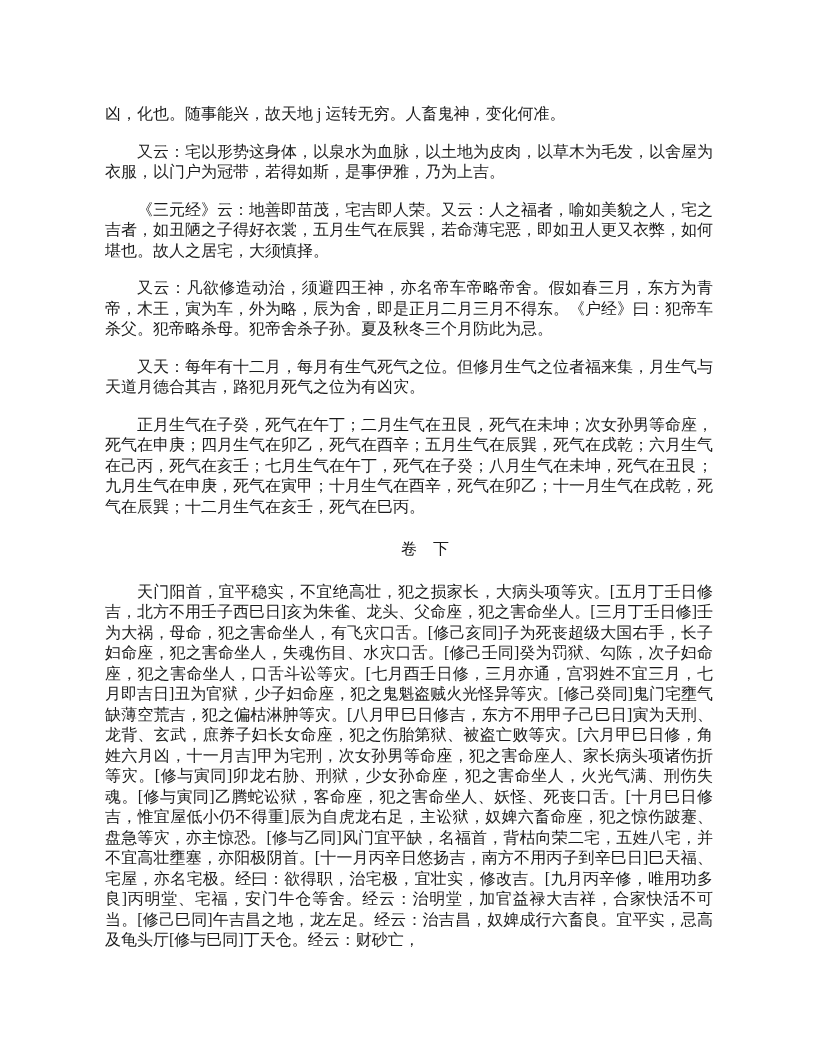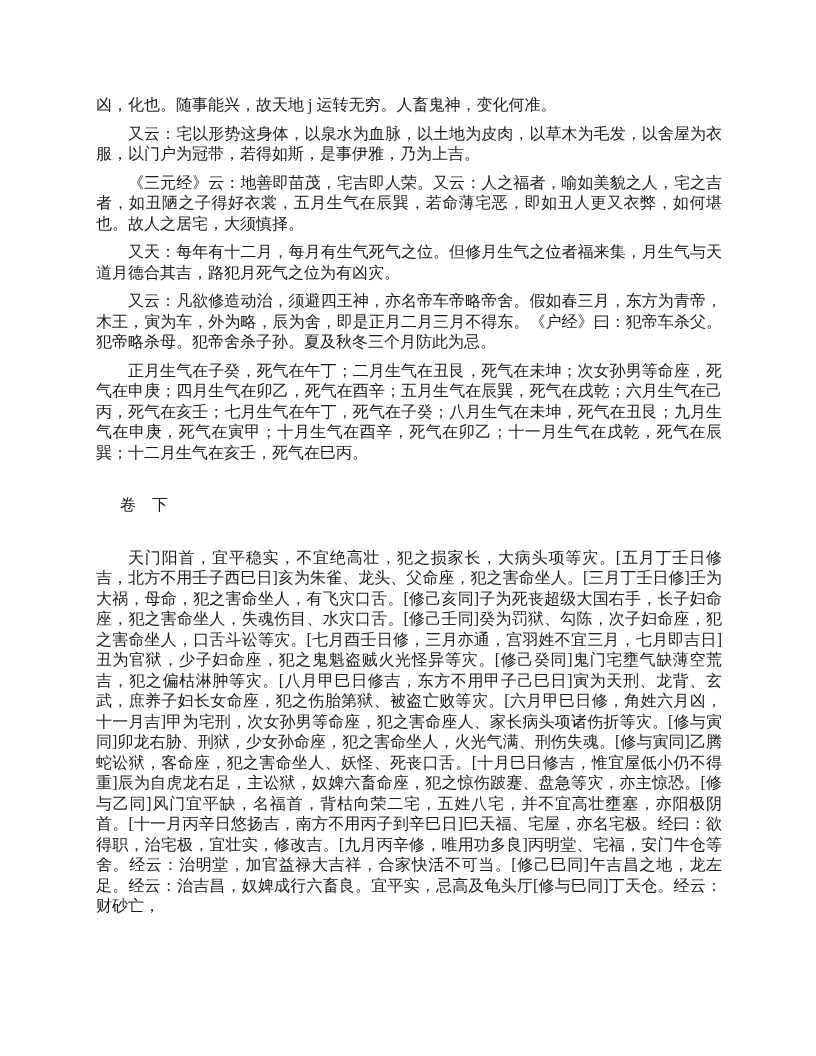--- a/index.html
+++ b/index.html
@@ -21,42 +21,42 @@
     width: 642px;
     font-family: "Liberation Serif", "DejaVu Serif", serif;
     font-size: 16px;
     line-height: 20.5px;
     color: #1b1b1b;
     text-align: justify;
     text-justify: inter-character;
     word-break: break-all;
   }
   .doc p {
-    margin: 8px;
+    margin: 17px;
     text-indent: 2em;
   }
   .doc p.noindent {
     text-indent: 0;
   }
   .doc .heading {
-    margin: 32px 0;
+    margin: 22px 0;
     text-indent: 2em;
-    text-align: left;
+    text-align: center;
   }
   .doc .gap-before {
     margin-top: 20.5px;
   }
 </style>
 </head>
 <body>
 
 <div class="page">
   <div class="doc">
     <p class="noindent">凶，化也。随事能兴，故天地 j 运转无穷。人畜鬼神，变化何准。</p>
     <p>又云：宅以形势这身体，以泉水为血脉，以土地为皮肉，以草木为毛发，以舍屋为衣服，以门户为冠带，若得如斯，是事伊雅，乃为上吉。</p>
     <p>《三元经》云：地善即苗茂，宅吉即人荣。又云：人之福者，喻如美貌之人，宅之吉者，如丑陋之子得好衣裳，五月生气在辰巽，若命薄宅恶，即如丑人更又衣弊，如何堪也。故人之居宅，大须慎择。</p>
+    <p>又云：凡欲修造动治，须避四王神，亦名帝车帝略帝舍。假如春三月，东方为青帝，木王，寅为车，外为略，辰为舍，即是正月二月三月不得东。《户经》曰：犯帝车杀父。犯帝略杀母。犯帝舍杀子孙。夏及秋冬三个月防此为忌。</p>
     <p>又天：每年有十二月，每月有生气死气之位。但修月生气之位者福来集，月生气与天道月德合其吉，路犯月死气之位为有凶灾。</p>
-    <p>又云：凡欲修造动治，须避四王神，亦名帝车帝略帝舍。假如春三月，东方为青帝，木王，寅为车，外为略，辰为舍，即是正月二月三月不得东。《户经》曰：犯帝车杀父。犯帝略杀母。犯帝舍杀子孙。夏及秋冬三个月防此为忌。</p>
     <p>正月生气在子癸，死气在午丁；二月生气在丑艮，死气在未坤；次女孙男等命座，死气在申庚；四月生气在卯乙，死气在酉辛；五月生气在辰巽，死气在戌乾；六月生气在己丙，死气在亥壬；七月生气在午丁，死气在子癸；八月生气在未坤，死气在丑艮；九月生气在申庚，死气在寅甲；十月生气在酉辛，死气在卯乙；十一月生气在戌乾，死气在辰巽；十二月生气在亥壬，死气在巳丙。</p>
     <div class="heading">卷　下</div>
     <p class="gap-before">天门阳首，宜平稳实，不宜绝高壮，犯之损家长，大病头项等灾。[五月丁壬日修吉，北方不用壬子西巳日]亥为朱雀、龙头、父命座，犯之害命坐人。[三月丁壬日修]壬为大祸，母命，犯之害命坐人，有飞灾口舌。[修己亥同]子为死丧超级大国右手，长子妇命座，犯之害命坐人，失魂伤目、水灾口舌。[修己壬同]癸为罚狱、勾陈，次子妇命座，犯之害命坐人，口舌斗讼等灾。[七月酉壬日修，三月亦通，宫羽姓不宜三月，七月即吉日]丑为官狱，少子妇命座，犯之鬼魁盗贼火光怪异等灾。[修己癸同]鬼门宅壅气缺薄空荒吉，犯之偏枯淋肿等灾。[八月甲巳日修吉，东方不用甲子己巳日]寅为天刑、龙背、玄武，庶养子妇长女命座，犯之伤胎第狱、被盗亡败等灾。[六月甲巳日修，角姓六月凶，十一月吉]甲为宅刑，次女孙男等命座，犯之害命座人、家长病头项诸伤折等灾。[修与寅同]卯龙右胁、刑狱，少女孙命座，犯之害命坐人，火光气满、刑伤失魂。[修与寅同]乙腾蛇讼狱，客命座，犯之害命坐人、妖怪、死丧口舌。[十月巳日修吉，惟宜屋低小仍不得重]辰为自虎龙右足，主讼狱，奴婢六畜命座，犯之惊伤跛蹇、盘急等灾，亦主惊恐。[修与乙同]风门宜平缺，名福首，背枯向荣二宅，五姓八宅，并不宜高壮壅塞，亦阳极阴首。[十一月丙辛日悠扬吉，南方不用丙子到辛巳日]巳天福、宅屋，亦名宅极。经曰：欲得职，治宅极，宜壮实，修改吉。[九月丙辛修，唯用功多良]丙明堂、宅福，安门牛仓等舍。经云：治明堂，加官益禄大吉祥，合家快活不可当。[修己巳同]午吉昌之地，龙左足。经云：治吉昌，奴婢成行六畜良。宜平实，忌高及龟头厅[修与巳同]丁天仓。经云：财砂亡，</p>
   </div>
 </div>
 
 </body></html>

